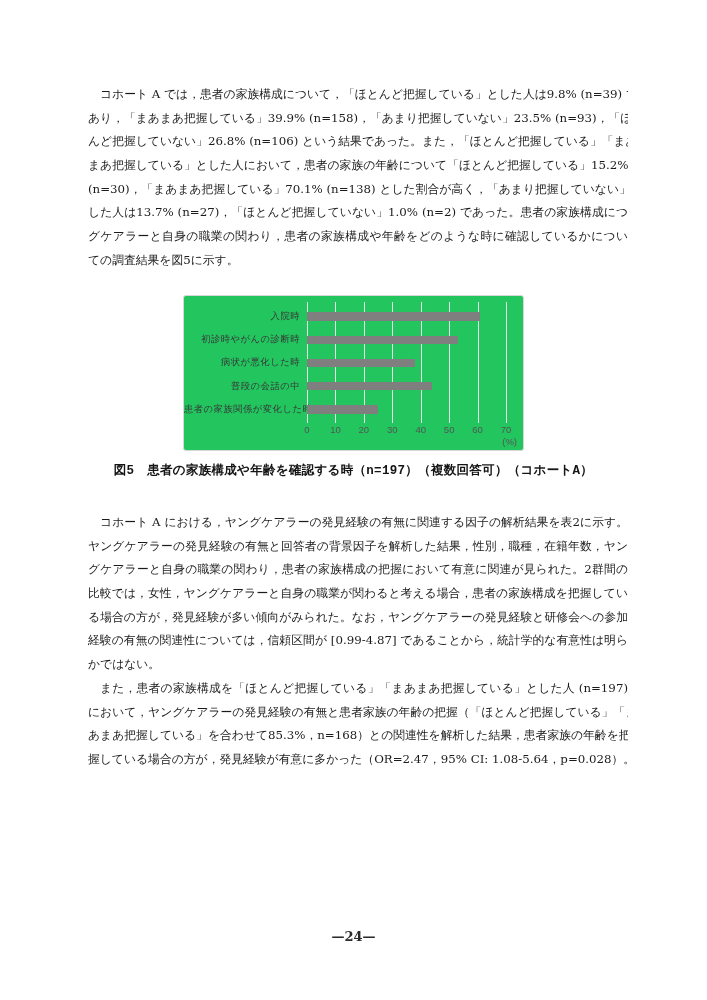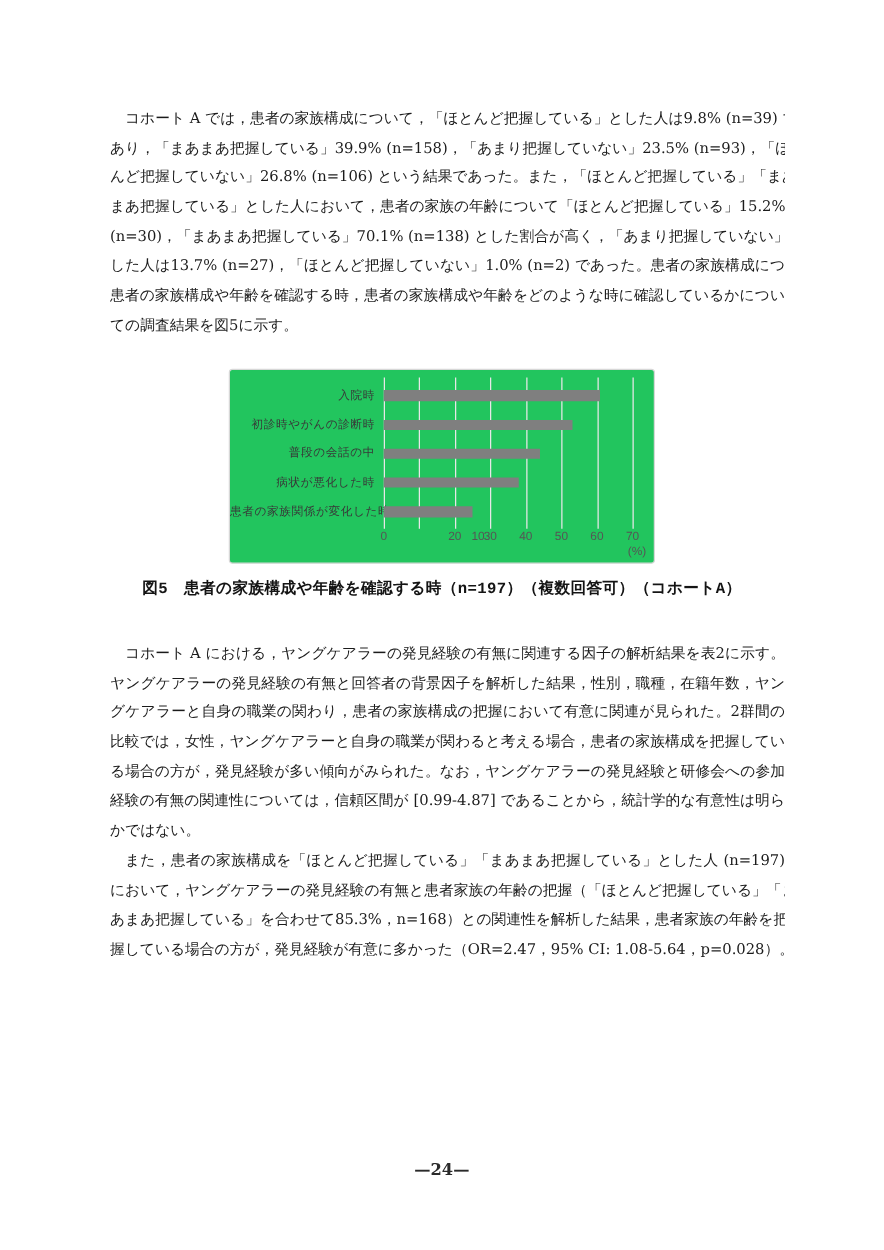--- a/index.html
+++ b/index.html
@@ -138,21 +138,21 @@
 
 <div class="page">
 
   <div class="text-block" id="para-1">
       <div class="line first">コホート A では，患者の家族構成について，「ほとんど把握している」とした人は9.8% (n=39) で</div>
       <div class="line">あり，「まあまあ把握している」39.9% (n=158)，「あまり把握していない」23.5% (n=93)，「ほと</div>
       <div class="line">んど把握していない」26.8% (n=106) という結果であった。また，「ほとんど把握している」「まあ</div>
       <div class="line">まあ把握している」とした人において，患者の家族の年齢について「ほとんど把握している」15.2%</div>
       <div class="line">(n=30)，「まあまあ把握している」70.1% (n=138) とした割合が高く，「あまり把握していない」と</div>
       <div class="line">した人は13.7% (n=27)，「ほとんど把握していない」1.0% (n=2) であった。患者の家族構成につ</div>
-      <div class="line">患者の家族構成や年齢を確認する時，患者の家族構成や年齢をどのような時に確認しているかについ</div>
+      <div class="line">グケアラーと自身の職業の関わり，患者の家族構成や年齢をどのような時に確認しているかについ</div>
       <div class="line last">ての調査結果を図5に示す。</div>
     </div>
 
   <div class="chart-box">
     <div class="plot" id="chart-plot">
         <div class="gridline" style="left: 0%;"></div>
         <div class="gridline" style="left: 14.2857%;"></div>
         <div class="gridline" style="left: 28.5714%;"></div>
         <div class="gridline" style="left: 42.8571%;"></div>
         <div class="gridline" style="left: 57.1429%;"></div>
@@ -167,41 +167,41 @@
             <div class="bar" style="width: 87.1429%; background: rgb(127, 127, 127);"></div>
           </div>
         </div>
         <div class="row">
           <div class="cat-label">初診時やがんの診断時</div>
           <div class="bar-track">
             <div class="bar" style="width: 75.7143%; background: rgb(127, 127, 127);"></div>
           </div>
         </div>
         <div class="row">
+          <div class="cat-label">病状が悪化した時</div>
+          <div class="bar-track">
+            <div class="bar" style="width: 54.2857%; background: rgb(127, 127, 127);"></div>
+          </div>
+        </div>
+        <div class="row">
           <div class="cat-label">普段の会話の中</div>
           <div class="bar-track">
             <div class="bar" style="width: 62.8571%; background: rgb(127, 127, 127);"></div>
-          </div>
-        </div>
-        <div class="row">
-          <div class="cat-label">病状が悪化した時</div>
-          <div class="bar-track">
-            <div class="bar" style="width: 54.2857%; background: rgb(127, 127, 127);"></div>
           </div>
         </div>
         <div class="row">
           <div class="cat-label">患者の家族関係が変化した時</div>
           <div class="bar-track">
             <div class="bar" style="width: 35.7143%; background: rgb(127, 127, 127);"></div>
           </div>
         </div>
       </div>
     <div class="ticks" id="chart-ticks">
         <div class="tick" style="left: 0%;">0</div>
-        <div class="tick" style="left: 14.2857%; margin-left: 47px;">10</div>
+        <div class="tick" style="left: 14.2857%;">10</div>
         <div class="tick" style="left: 28.5714%;">20</div>
         <div class="tick" style="left: 42.8571%;">30</div>
         <div class="tick" style="left: 57.1429%;">40</div>
         <div class="tick" style="left: 71.4286%;">50</div>
         <div class="tick" style="left: 85.7143%;">60</div>
         <div class="tick" style="left: 100%;">70</div>
       </div>
     <div class="unit-label">(%)</div>
   </div>
 

